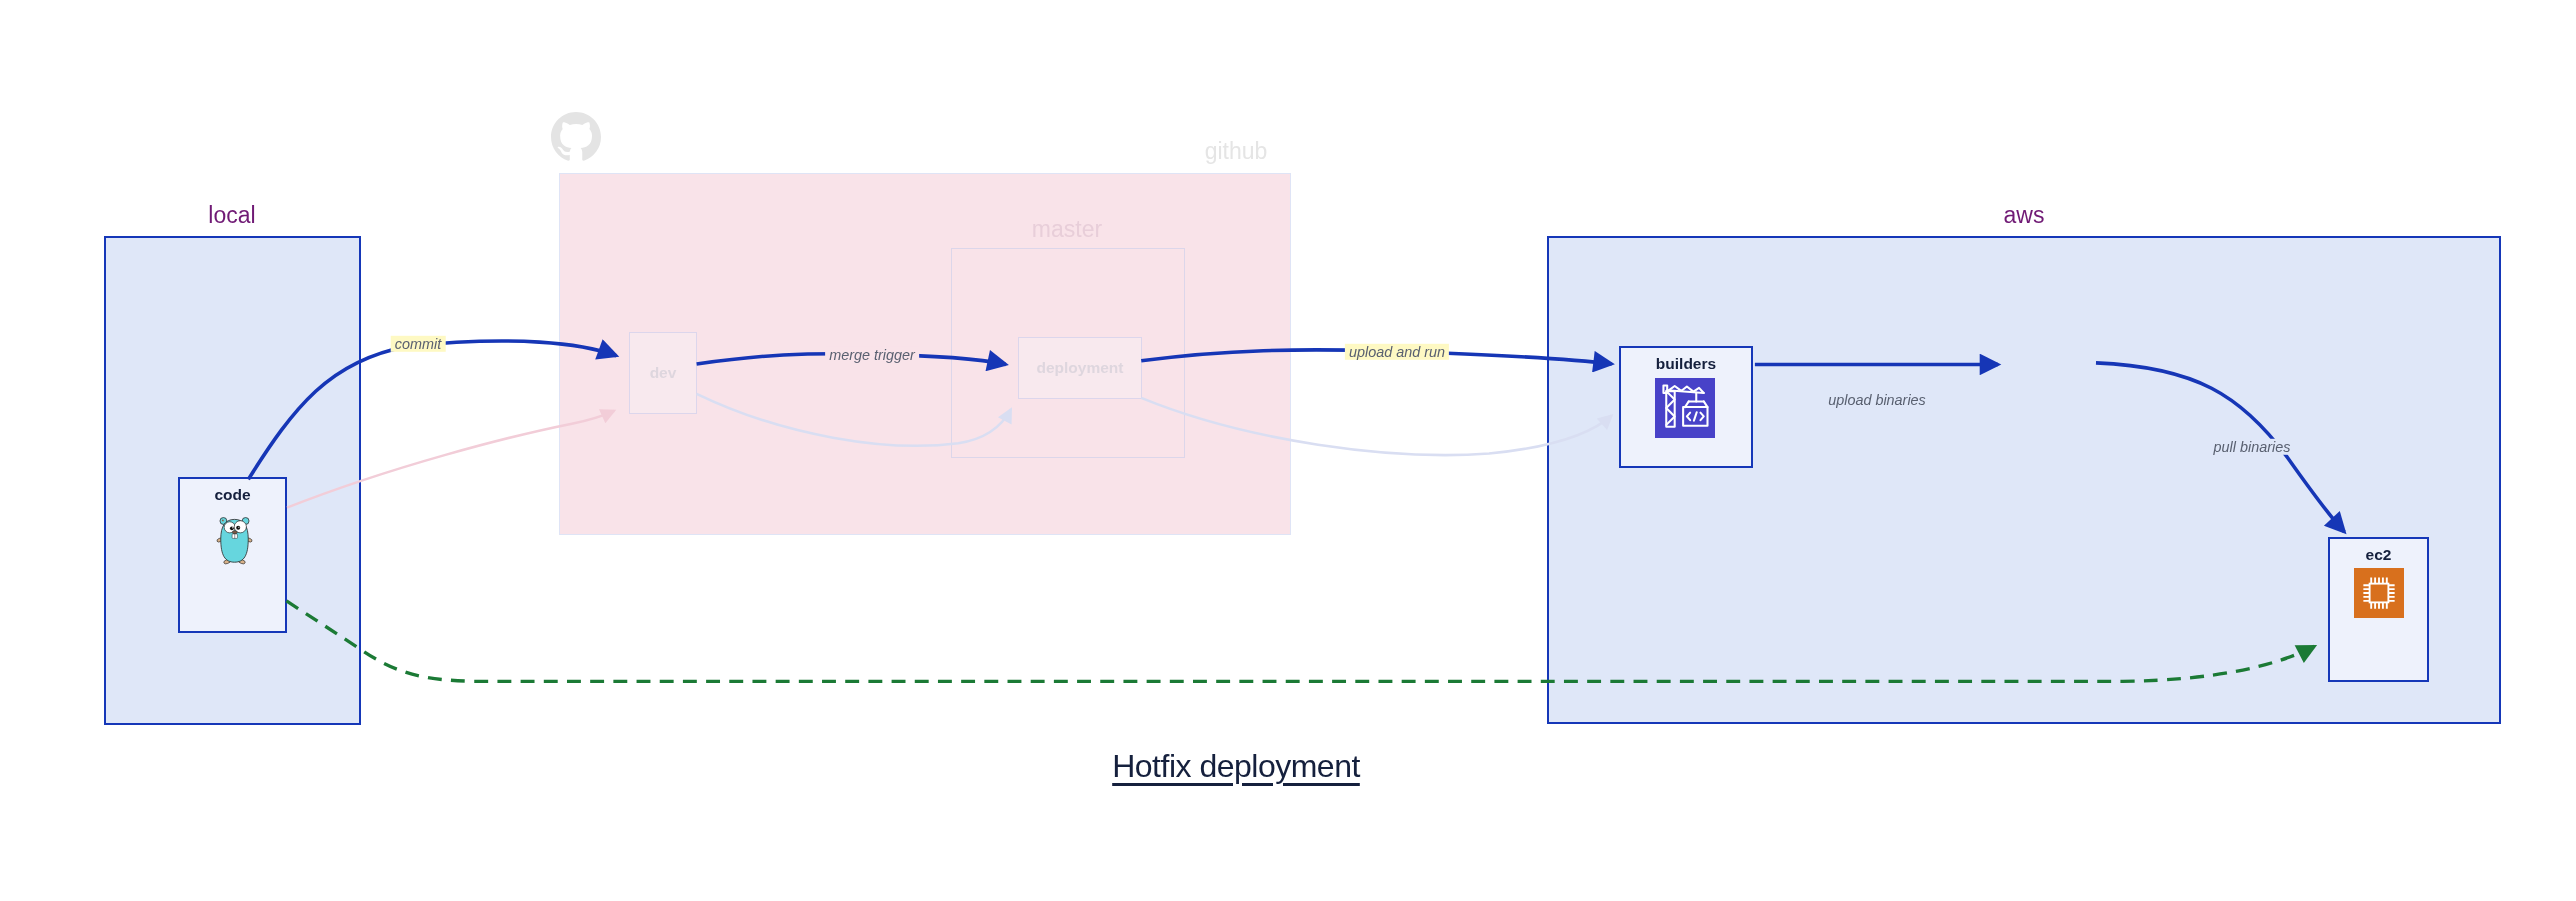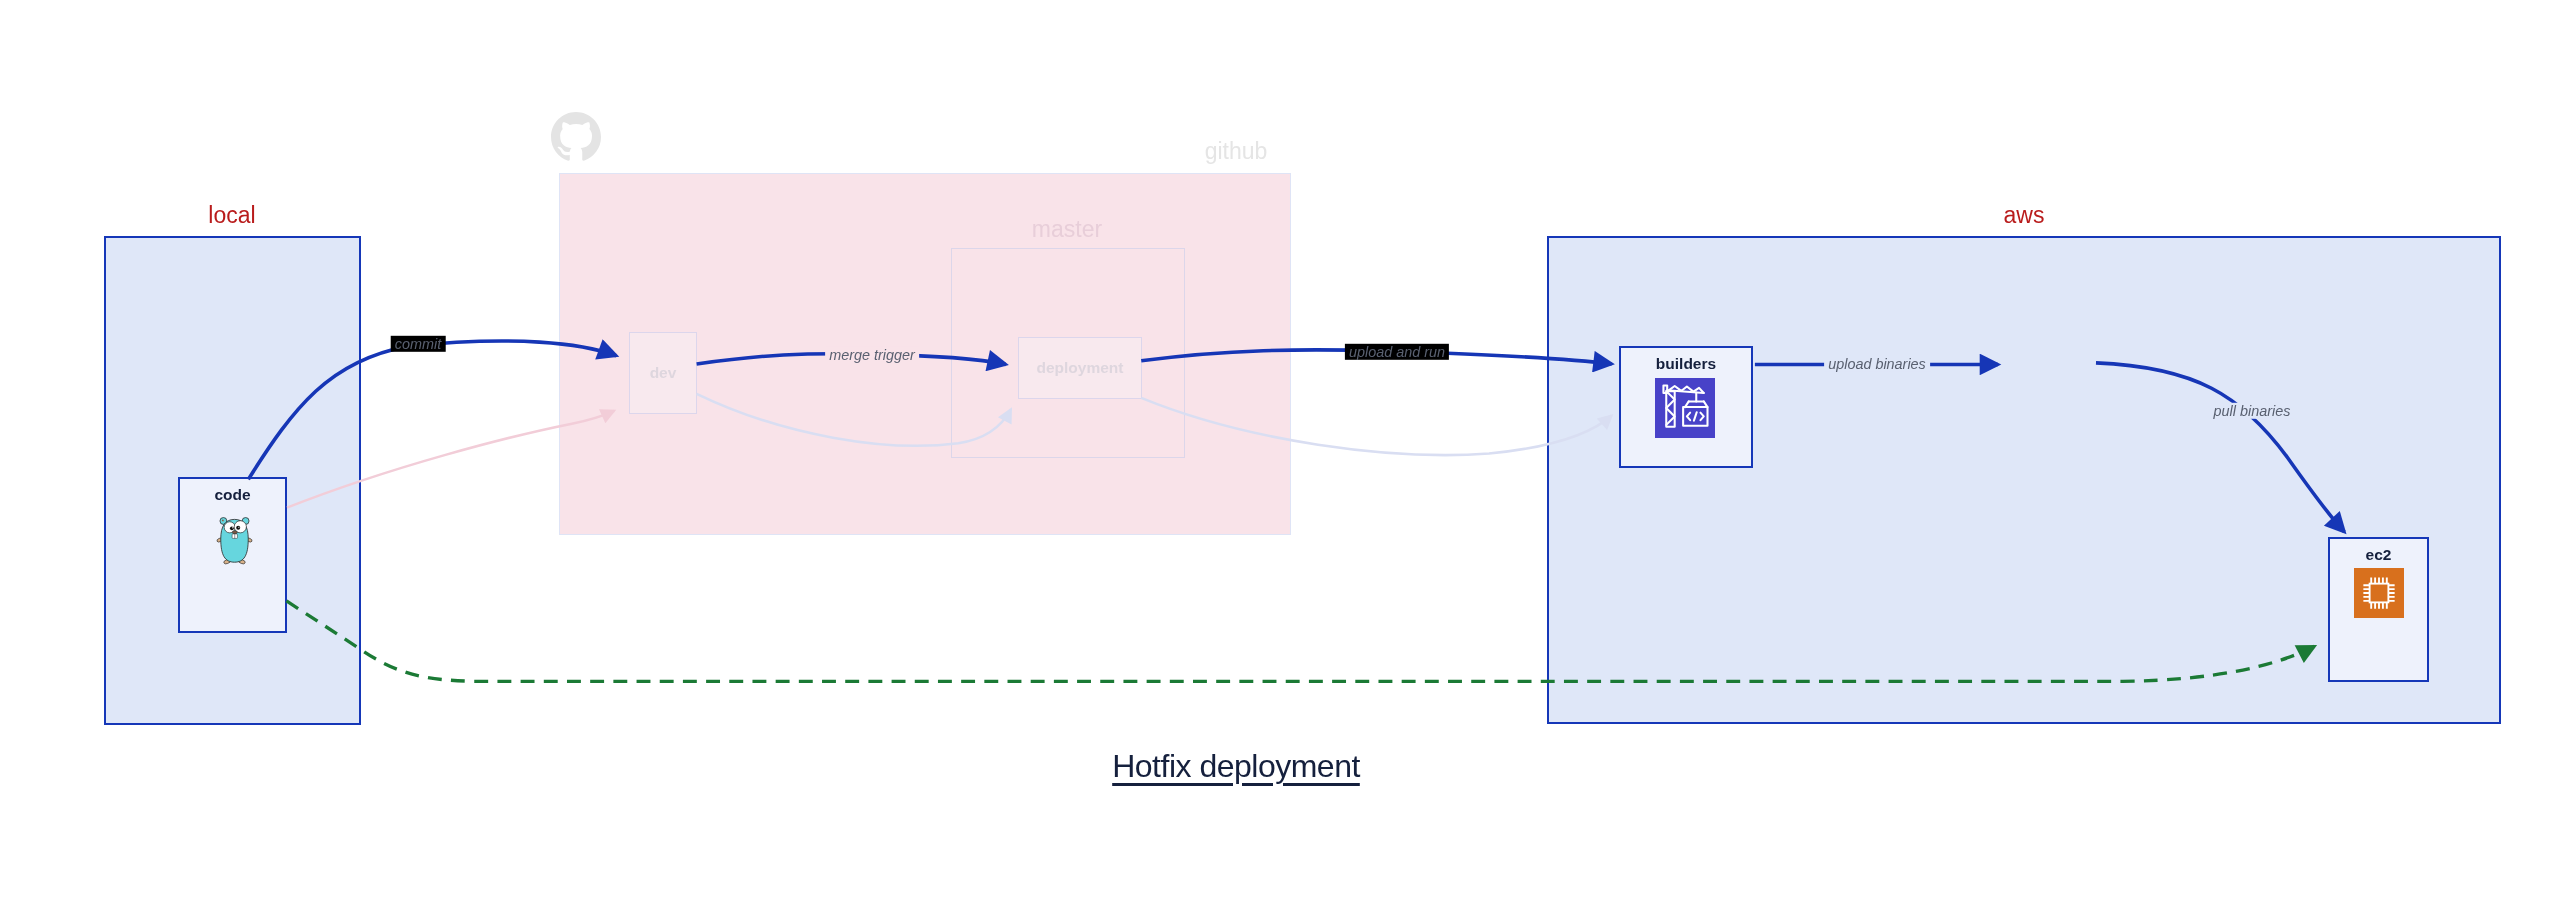--- a/index.html
+++ b/index.html
@@ -15,29 +15,29 @@
   .node{position:absolute;box-sizing:border-box;text-align:center;}
   .node.bright{background:#eef2fc;border:2.6px solid #1537b8;}
   .node.faded{background:#f8e9ee;border:1.5px solid #dcd6ec;}
 
   .node-label{font-weight:700;font-size:15.5px;line-height:1;display:block;}
   .node-label.top{margin-top:8.2px;}
   .node-label.faded-txt{color:#ded6de;position:absolute;left:50%;top:50%;
                         transform:translate(-50%,-50%);margin:0;}
 
   .group-label{position:absolute;font-size:23px;line-height:1;transform:translateX(-50%);white-space:nowrap;}
-  .group-label.dark{color:#b91c1c;text-align:center;}
+  .group-label.dark{color:#701a75;text-align:center;}
   .group-label.ghost{color:#e5e5e5;}
   .group-label.pinkish{color:#e8ced9;}
 
   .edge-label{position:absolute;transform:translate(-50%,-50%);font-style:italic;
               font-size:14.4px;color:#596070;white-space:nowrap;padding:1px 4.1px;line-height:1;}
-  .bg-white{background:#000000;}
+  .bg-white{background:#fef9c3;}
   .bg-pink{background:#f9e3e9;}
-  .bg-blue{background:#dfe7f8;}
+  .bg-blue{background:#dfe7f8;margin-top:36px;}
 
   #edges{position:absolute;left:0;top:0;pointer-events:none;}
 
   .node-icon{position:absolute;}
 
   #title{position:absolute;left:1236px;top:748px;transform:translateX(-50%);
          font-size:32px;letter-spacing:-0.5px;color:#15203d;white-space:nowrap;
          text-decoration:underline;text-decoration-thickness:3.1px;text-underline-offset:6.2px;}
 </style>
 </head>

